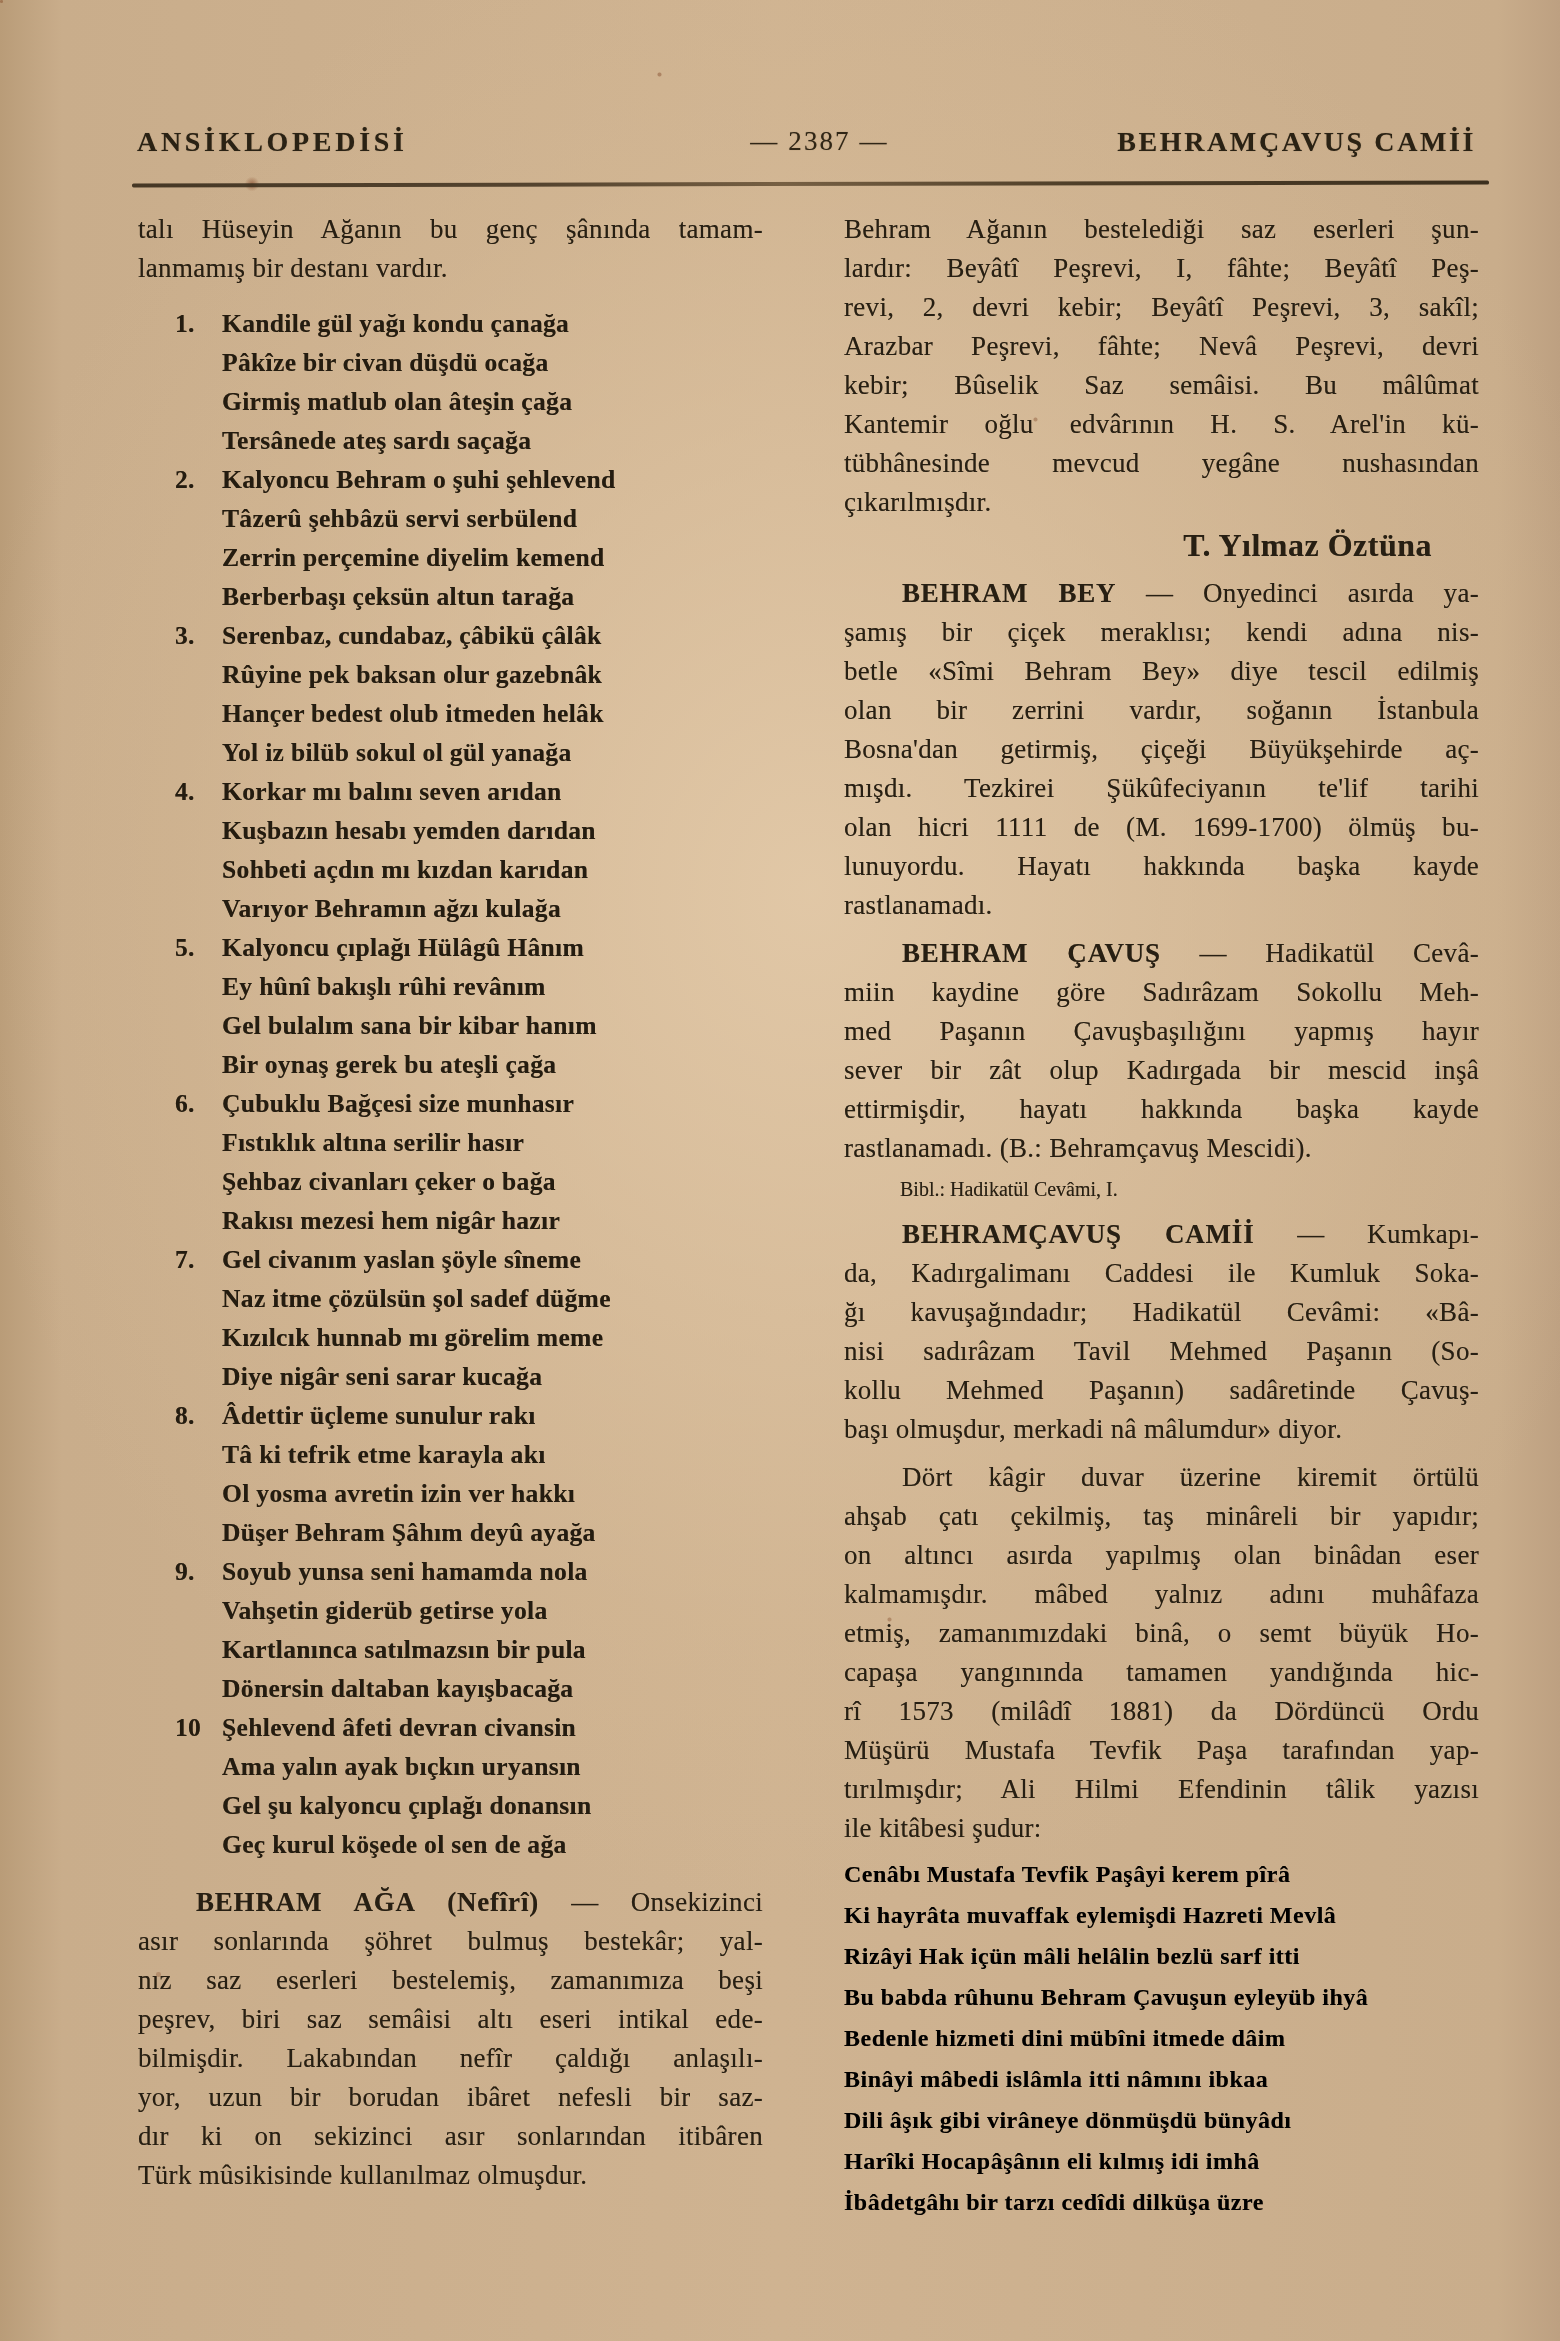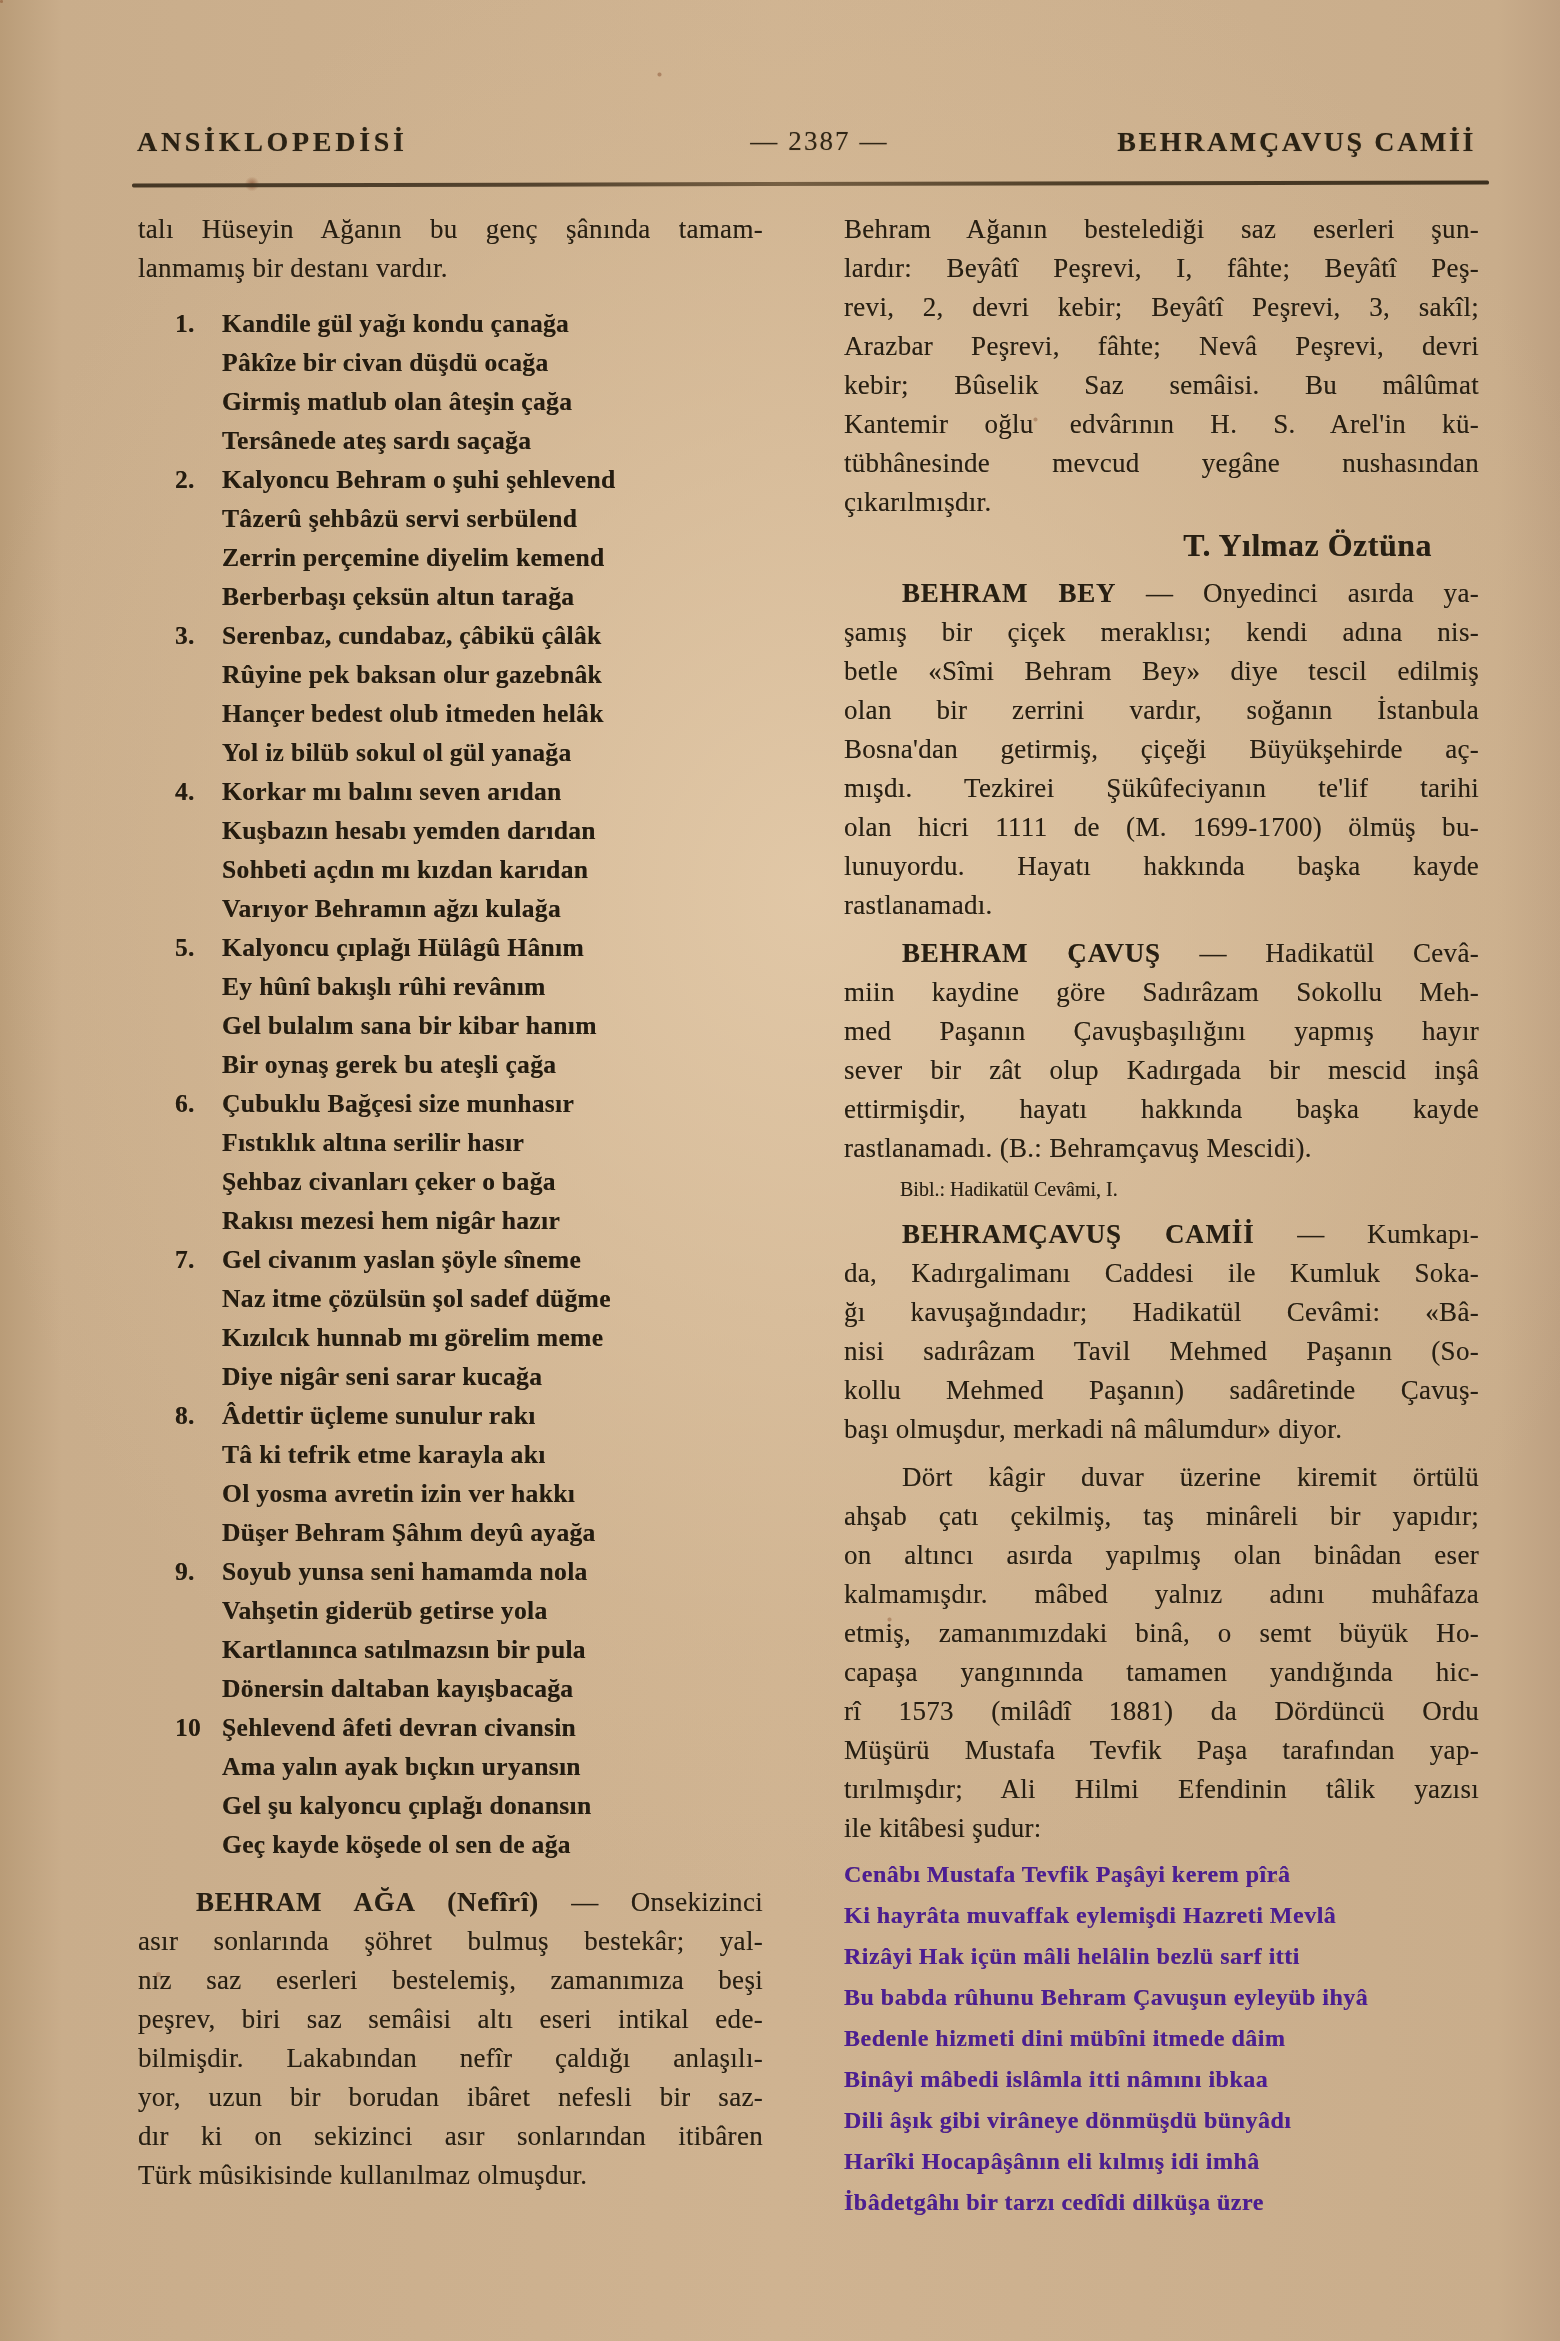--- a/index.html
+++ b/index.html
@@ -37,21 +37,21 @@
   .poem{margin-top:15.7px;margin-bottom:19px;font-weight:bold;font-size:25.6px;line-height:39px;
         color:#241c10;text-shadow:0 0 0.5px rgba(45,30,12,.5);}
   .poemline{position:relative;padding-left:84px;letter-spacing:0.3px;}
   .stnum{position:absolute;left:37px;}
   
   .signature{text-align:right;padding-right:47px;font-weight:bold;font-size:32px;line-height:42px;
              margin:2.1px 0 3.1px;letter-spacing:0.5px;text-shadow:0 0 0.5px rgba(45,30,12,.5);}
   .bibl{font-size:20px;line-height:36px;text-indent:56px;margin:3.1px 0 4.2px;
         text-shadow:0 0 0.5px rgba(45,30,12,.45);}
   .kitabe{font-weight:bold;font-size:24px;line-height:41px;margin-top:6.3px;letter-spacing:0.5px;
-          color:#4c1d95;text-shadow:0 0 0.5px rgba(45,30,12,.5);}
+          color:#000000;text-shadow:0 0 0.5px rgba(45,30,12,.5);}
   
   .speck{position:absolute;width:2.6px;height:2.6px;border-radius:50%;background:rgba(130,70,35,.45);
          box-shadow: 224px -31px 0 1px rgba(140,75,40,.35), 658px 73px 0 0.5px rgba(120,60,30,.4),
          1185px -15.7px 0 1px rgba(150,85,45,.3), 1034px 418px 0 0.5px rgba(120,60,30,.35),
          -21px 804px 0 1px rgba(130,70,35,.3), 1316px 987px 0 0.5px rgba(130,70,35,.4),
          292px 1295px 0 1px rgba(140,80,40,.3), 888px 1618px 0 0.5px rgba(120,60,30,.35),
          157px 1973px 0 1px rgba(130,70,35,.3), 1274px 1879px 0 0.5px rgba(140,75,40,.35);}
   .stain{position:absolute;left:245px;top:176px;width:13.6px;height:15.7px;border-radius:50%;
          background:radial-gradient(circle,rgba(120,55,25,.55),rgba(120,55,25,0) 70%);}
 </style>
@@ -124,21 +124,21 @@
         <div class="stanza">
           <div class="poemline"><span class="stnum">9.</span>Soyub yunsa seni hamamda nola</div>
           <div class="poemline">Vahşetin giderüb getirse yola</div>
           <div class="poemline">Kartlanınca satılmazsın bir pula</div>
           <div class="poemline">Dönersin daltaban kayışbacağa</div>
         </div>
         <div class="stanza">
           <div class="poemline"><span class="stnum">10</span>Şehlevend âfeti devran civansin</div>
           <div class="poemline">Ama yalın ayak bıçkın uryansın</div>
           <div class="poemline">Gel şu kalyoncu çıplağı donansın</div>
-          <div class="poemline">Geç kayde köşede ol sen de ağa</div>
+          <div class="poemline">Geç kurul köşede ol sen de ağa</div>
         </div>
       </div>
       <div class="para indent">
         <div class="tline"><span class="headword">BEHRAM AĞA (Nefîrî)</span> — Onsekizinci</div>
         <div class="tline">asır sonlarında şöhret bulmuş bestekâr; yal-</div>
         <div class="tline">nız saz eserleri bestelemiş, zamanımıza beşi</div>
         <div class="tline">peşrev, biri saz semâisi altı eseri intikal ede-</div>
         <div class="tline">bilmişdir. Lakabından nefîr çaldığı anlaşılı-</div>
         <div class="tline">yor, uzun bir borudan ibâret nefesli bir saz-</div>
         <div class="tline">dır ki on sekizinci asır sonlarından itibâren</div>

